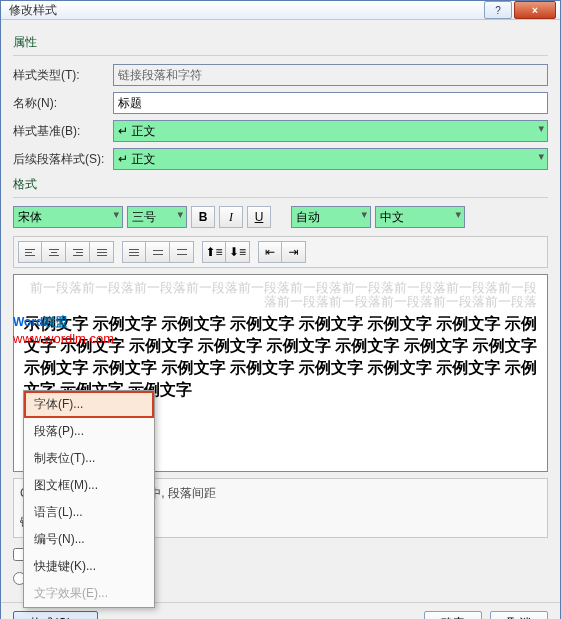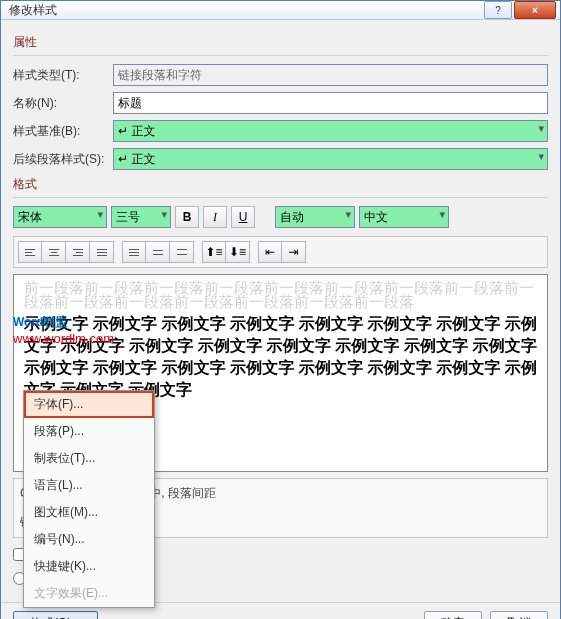--- a/index.html
+++ b/index.html
@@ -4,47 +4,47 @@
 <style>
 * { box-sizing: border-box; margin: 0; padding: 0; font-family: "Microsoft YaHei", SimSun, sans-serif; font-size: 12px; }
 body { background: #fff; width: 561px; height: 619px; overflow: hidden; }
 .dialog { width: 561px; height: 619px; border: 1px solid #5a7bb0; background: #f0f0f0; display: flex; flex-direction: column; }
 .titlebar { height: 28px; background: linear-gradient(#fff,#e8eef8); border-bottom: 1px solid #c0c8d8; display: flex; align-items: center; padding: 0 4px 0 8px; }
 .titlebar .title { flex: 1; color: #333; }
 .titlebar .btns { display: flex; gap: 2px; }
 .titlebtn { width: 28px; height: 18px; border: 1px solid #8aa0c0; border-radius: 2px; background: linear-gradient(#f8fbff,#dce8f6); display: flex; align-items: center; justify-content: center; font-size: 10px; color: #335; cursor: pointer; }
 .titlebtn.close { width: 42px; background: linear-gradient(#e9997a,#c8411d); color: #fff; font-weight: bold; border-color: #a03018; }
 .content { flex: 1; padding: 8px 12px; position: relative; }
-.section-label { color: #7f1d1d; margin: 6px 0 4px 0; }
+.section-label { color: #14532d; margin: 6px 0 4px 0; }
 .hr { border: none; border-top: 1px solid #d0d0d0; margin-bottom: 8px; }
 .row { display: flex; align-items: center; margin: 6px 0; }
 .row .lbl { width: 100px; color: #333; }
 .field { flex: 1; }
 input.txt, select.sel, .selro { height: 22px; border: 1px solid #7a8aaa; background: #fff; padding: 0 4px; font-size: 12px; width: 100%; }
 .selro { background: #f0f0f0; color: #666; display: flex; align-items: center; position: relative; }
 select.sel { appearance: none; background: #86efac; padding-right: 18px; }
 .selwrap { position: relative; flex: 1; }
 .selwrap::after { content: "▾"; position: absolute; right: 4px; top: 2px; color: #555; pointer-events: none; font-size: 11px; }
 .fmt-bar { display: flex; gap: 4px; align-items: center; margin: 8px 0; }
-.fmt-bar .selwrap.font { width: 94px; flex: none; }
+.fmt-bar .selwrap.font { width: 110px; flex: none; }
 .fmt-bar .selwrap.size { width: 60px; flex: none; }
 .iconbtn { width: 24px; height: 22px; border: 1px solid #b0b8c8; background: linear-gradient(#fdfdfd,#e8e8e8); display: flex; align-items: center; justify-content: center; cursor: pointer; }
 .iconbtn.bold { font-weight: bold; }
 .iconbtn.italic { font-style: italic; font-family: serif; }
 .iconbtn.underline { text-decoration: underline; }
 .fmt-bar .selwrap.color { width: 80px; flex: none; }
 .fmt-bar .selwrap.lang { width: 90px; flex: none; }
 .para-bar { border: 1px solid #c8c8c8; background: #f4f4f4; padding: 4px; display: flex; gap: 8px; align-items: center; margin-bottom: 6px; }
 .grp { display: flex; gap: 0; }
 .grp .iconbtn { border-left: none; }
 .grp .iconbtn:first-child { border-left: 1px solid #b0b8c8; }
 .align-lines { display: flex; flex-direction: column; gap: 2px; align-items: flex-start; }
 .align-lines span { display: block; height: 1px; background: #555; }
 .preview { border: 1px solid #888; background: #fff; height: 198px; padding: 6px 10px; overflow: hidden; position: relative; margin-bottom: 6px; }
-.preview .ghost { color: #d0d0d0; font-size: 15px; line-height: 14px; word-break: break-all; }
+.preview .ghost { color: #d0d0d0; font-size: 13px; line-height: 14px; word-break: break-all; text-align: right; }
 .preview .sample { color: #000; font-size: 16px; font-family: SimSun, serif; font-weight: bold; line-height: 22px; text-align: justify; margin-top: 4px; }
 .watermark { position: absolute; left: 12px; top: 290px; z-index: 20; pointer-events: none; }
 .watermark .w1 { font-size: 18px; font-weight: bold; }
 .watermark .w1 .wrd { color: #0066d6; text-align: center; }
 .watermark .w1 .lm { color: #0369a1; }
 .watermark .w2 { color: #e00; font-size: 13px; }
 .desc { border: 1px solid #c8c8c8; background: #f8f8f8; padding: 6px; font-size: 11px; color: #444; height: 60px; overflow: hidden; margin-bottom: 8px; }
 .checks label { display: flex; align-items: center; gap: 4px; margin: 3px 0; color: #333; }
 .radios { display: flex; gap: 14px; margin: 4px 0; }
 .radios label { display: flex; align-items: center; gap: 4px; }
@@ -206,22 +206,22 @@
 
     <div class="watermark">
       <div class="w1"><span class="wrd">Word</span><span class="lm">联盟</span></div>
       <div class="w2">www.wordlm.com</div>
     </div>
 
     <div class="ctx-menu">
       <div class="mi hl">字体(F)...</div>
       <div class="mi">段落(P)...</div>
       <div class="mi">制表位(T)...</div>
+      <div class="mi">图文框(M)...</div>
       <div class="mi">语言(L)...</div>
-      <div class="mi">图文框(M)...</div>
       <div class="mi">编号(N)...</div>
       <div class="mi">快捷键(K)...</div>
       <div class="mi disabled">文字效果(E)...</div>
     </div>
 
   </div>
 
   <div class="footer">
     <button class="btn fmt">格式(O) ▾</button>
     <div class="spacer"></div>

